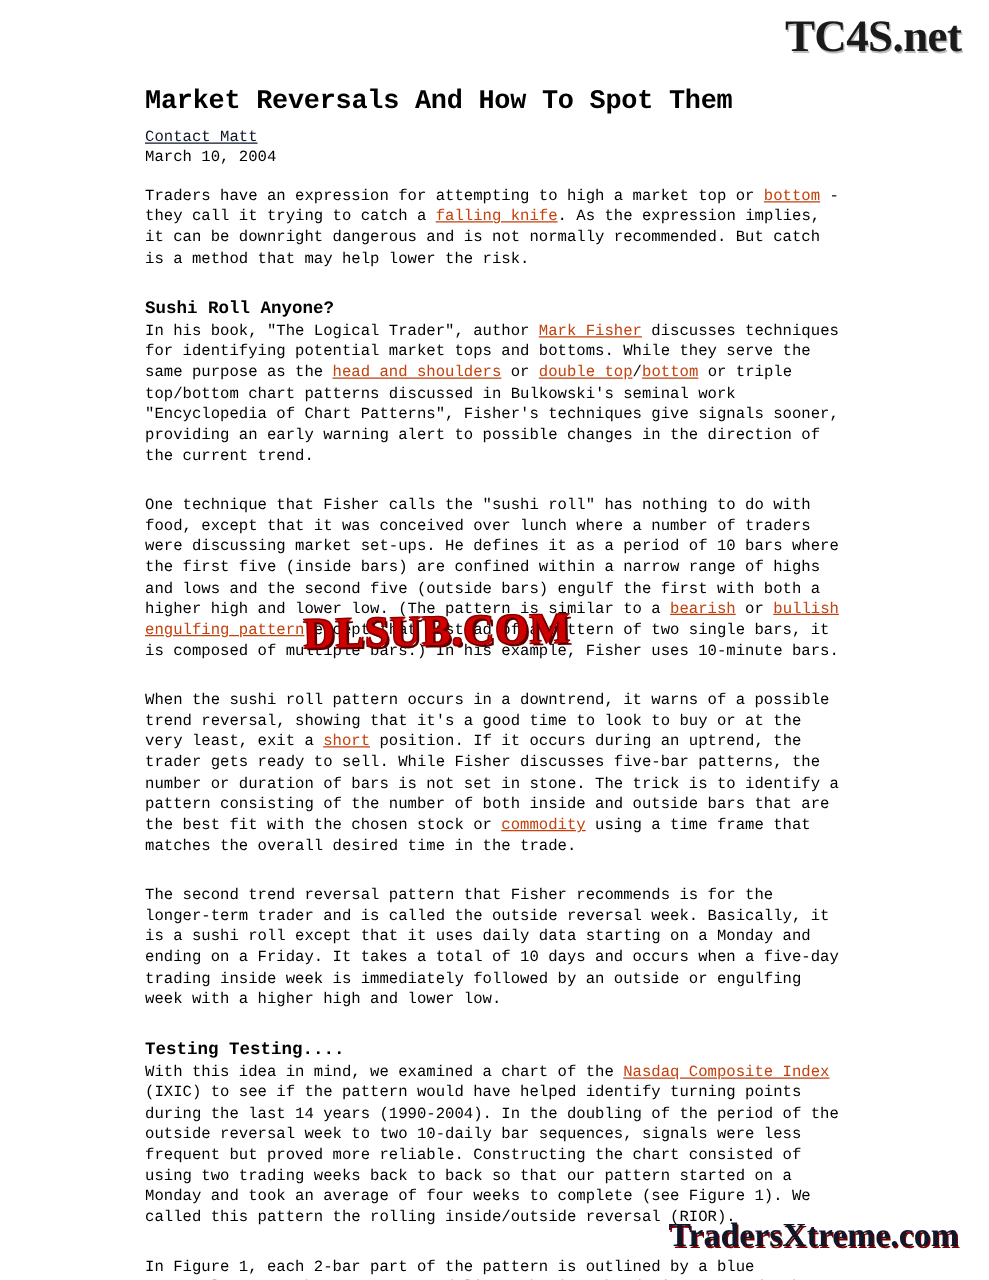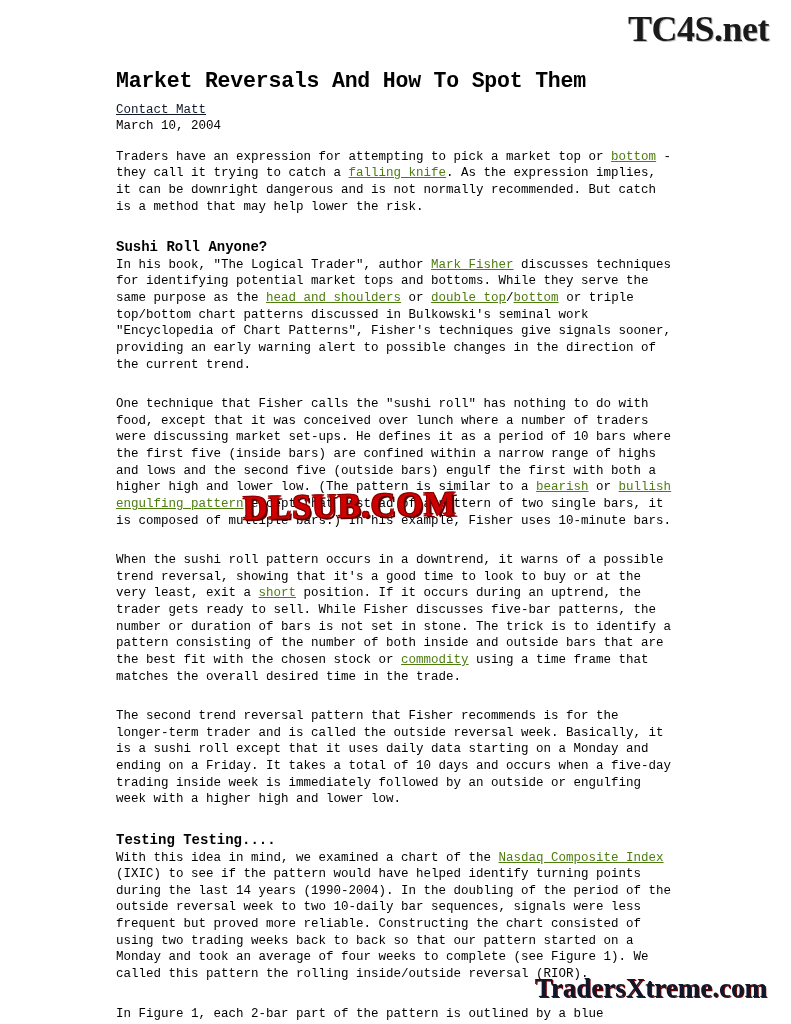--- a/index.html
+++ b/index.html
@@ -100,42 +100,42 @@
     margin-bottom: 0;
   }
   h2.section-head {
     font-size: 14px;
     font-weight: bold;
     margin: 0;
     line-height: 1.33;
   }
   .spacer-xs { height: 11px; }
   a.inline {
-    color: #4d7c0f;
+    color: #c2410c;
     text-decoration: underline;
   }
   .meta-block { margin-bottom: 14px; }
 </style>
 </head>
 <body>
 
 <div class="page">
 
   <div class="brand-top">TC4S.net</div>
 
   <div class="content">
 
     <h1 class="article-title">Market Reversals And How To Spot Them</h1>
 
     <div class="meta-block">
       <a href="#" class="contact-link">Contact Matt</a>
       <p class="date">March 10, 2004</p>
     </div>
 
-    <p class="body-text"><span>Traders have an expression for attempting to pick a market top or </span><a href="#" class="inline">bottom</a><span> - they call it trying to catch a </span><a href="#" class="inline">falling knife</a><span>. As the expression implies, it can be downright dangerous and is not normally recommended. But catch is a method that may help lower the risk.</span></p>
+    <p class="body-text"><span>Traders have an expression for attempting to high a market top or </span><a href="#" class="inline">bottom</a><span> - they call it trying to catch a </span><a href="#" class="inline">falling knife</a><span>. As the expression implies, it can be downright dangerous and is not normally recommended. But catch is a method that may help lower the risk.</span></p>
 
     <div class="spacer-xs"></div>
 
     <h2 class="section-head">Sushi Roll Anyone?</h2>
     <p class="body-text"><span>In his book, "The Logical Trader", author </span><a href="#" class="inline">Mark Fisher</a><span> discusses techniques for identifying potential market tops and bottoms. While they serve the same purpose as the </span><a href="#" class="inline">head and shoulders</a><span> or </span><a href="#" class="inline">double top</a><span>/</span><a href="#" class="inline">bottom</a><span> or triple top/bottom chart patterns discussed in Bulkowski's seminal work "Encyclopedia of Chart Patterns", Fisher's techniques give signals sooner, providing an early warning alert to possible changes in the direction of the current trend.</span></p>
 
     <div class="spacer-xs"></div>
 
     <p class="body-text"><span>One technique that Fisher calls the "sushi roll" has nothing to do with food, except that it was conceived over lunch where a number of traders were discussing market set-ups. He defines it as a period of 10 bars where the first five (inside bars) are confined within a narrow range of highs and lows and the second five (outside bars) engulf the first with both a higher high and lower low. (The pattern is similar to a </span><a href="#" class="inline">bearish</a><span> or </span><a href="#" class="inline">bullish engulfing pattern</a><span> except that instead of a pattern of two single bars, it is composed of multiple bars.) In his example, Fisher uses 10-minute bars.</span></p>
 

